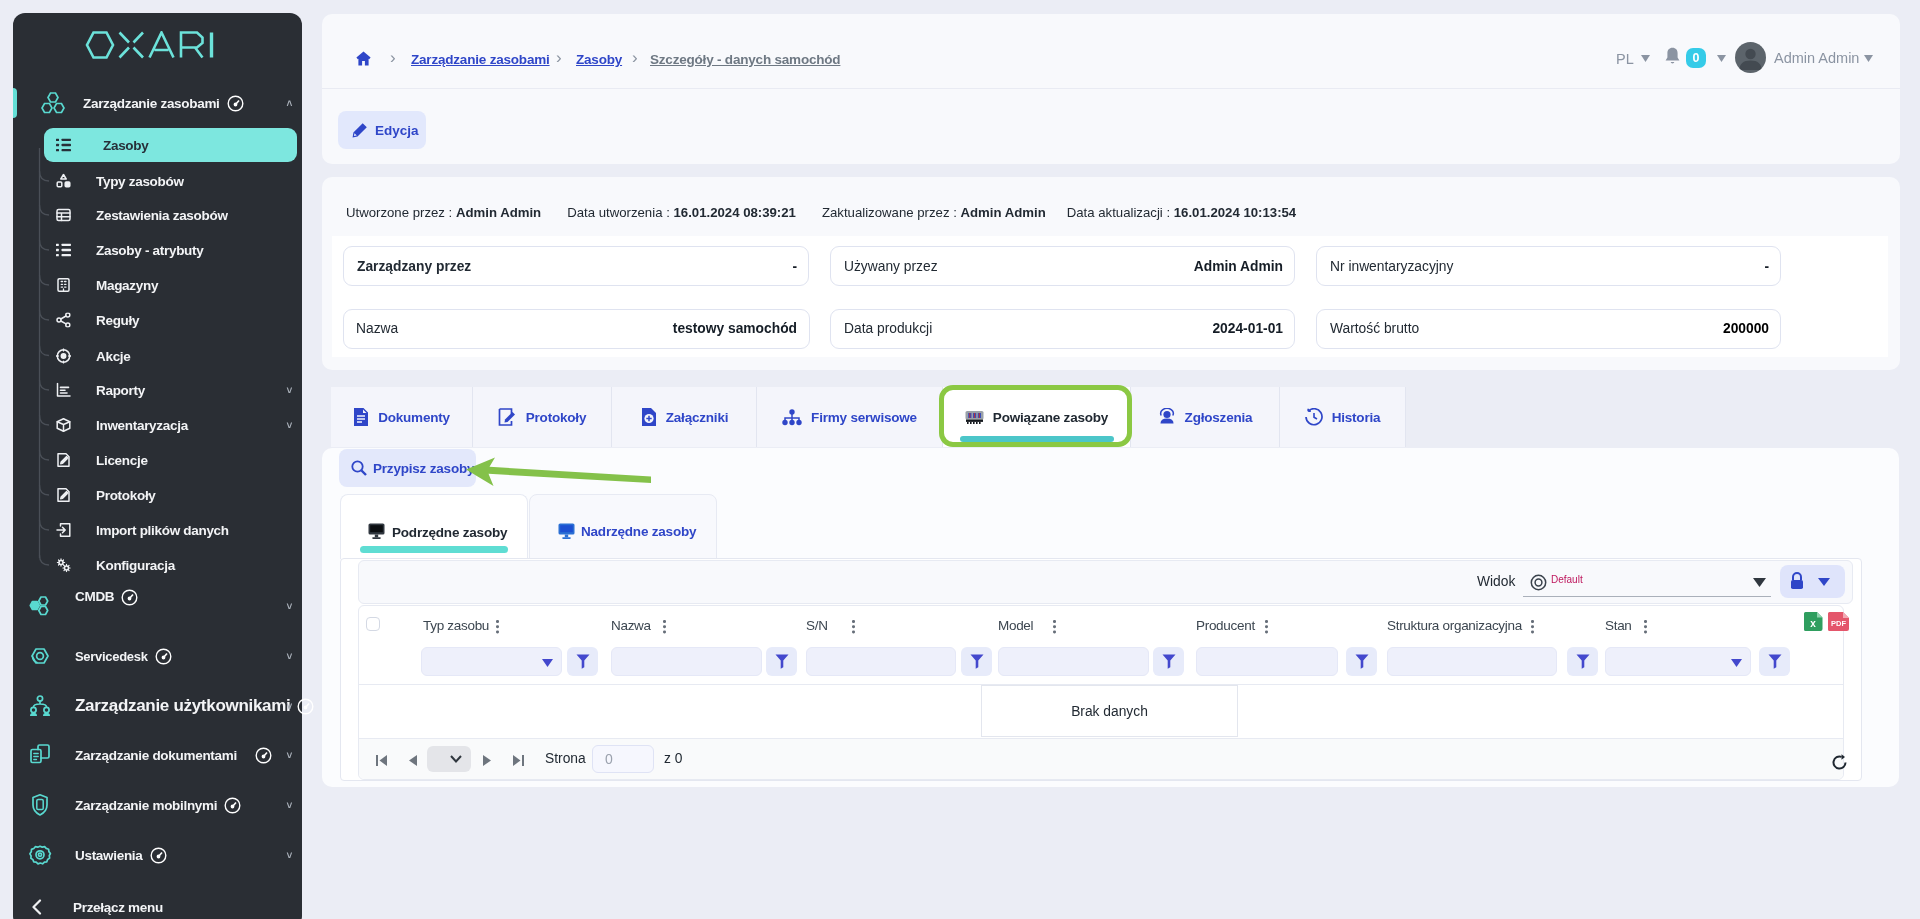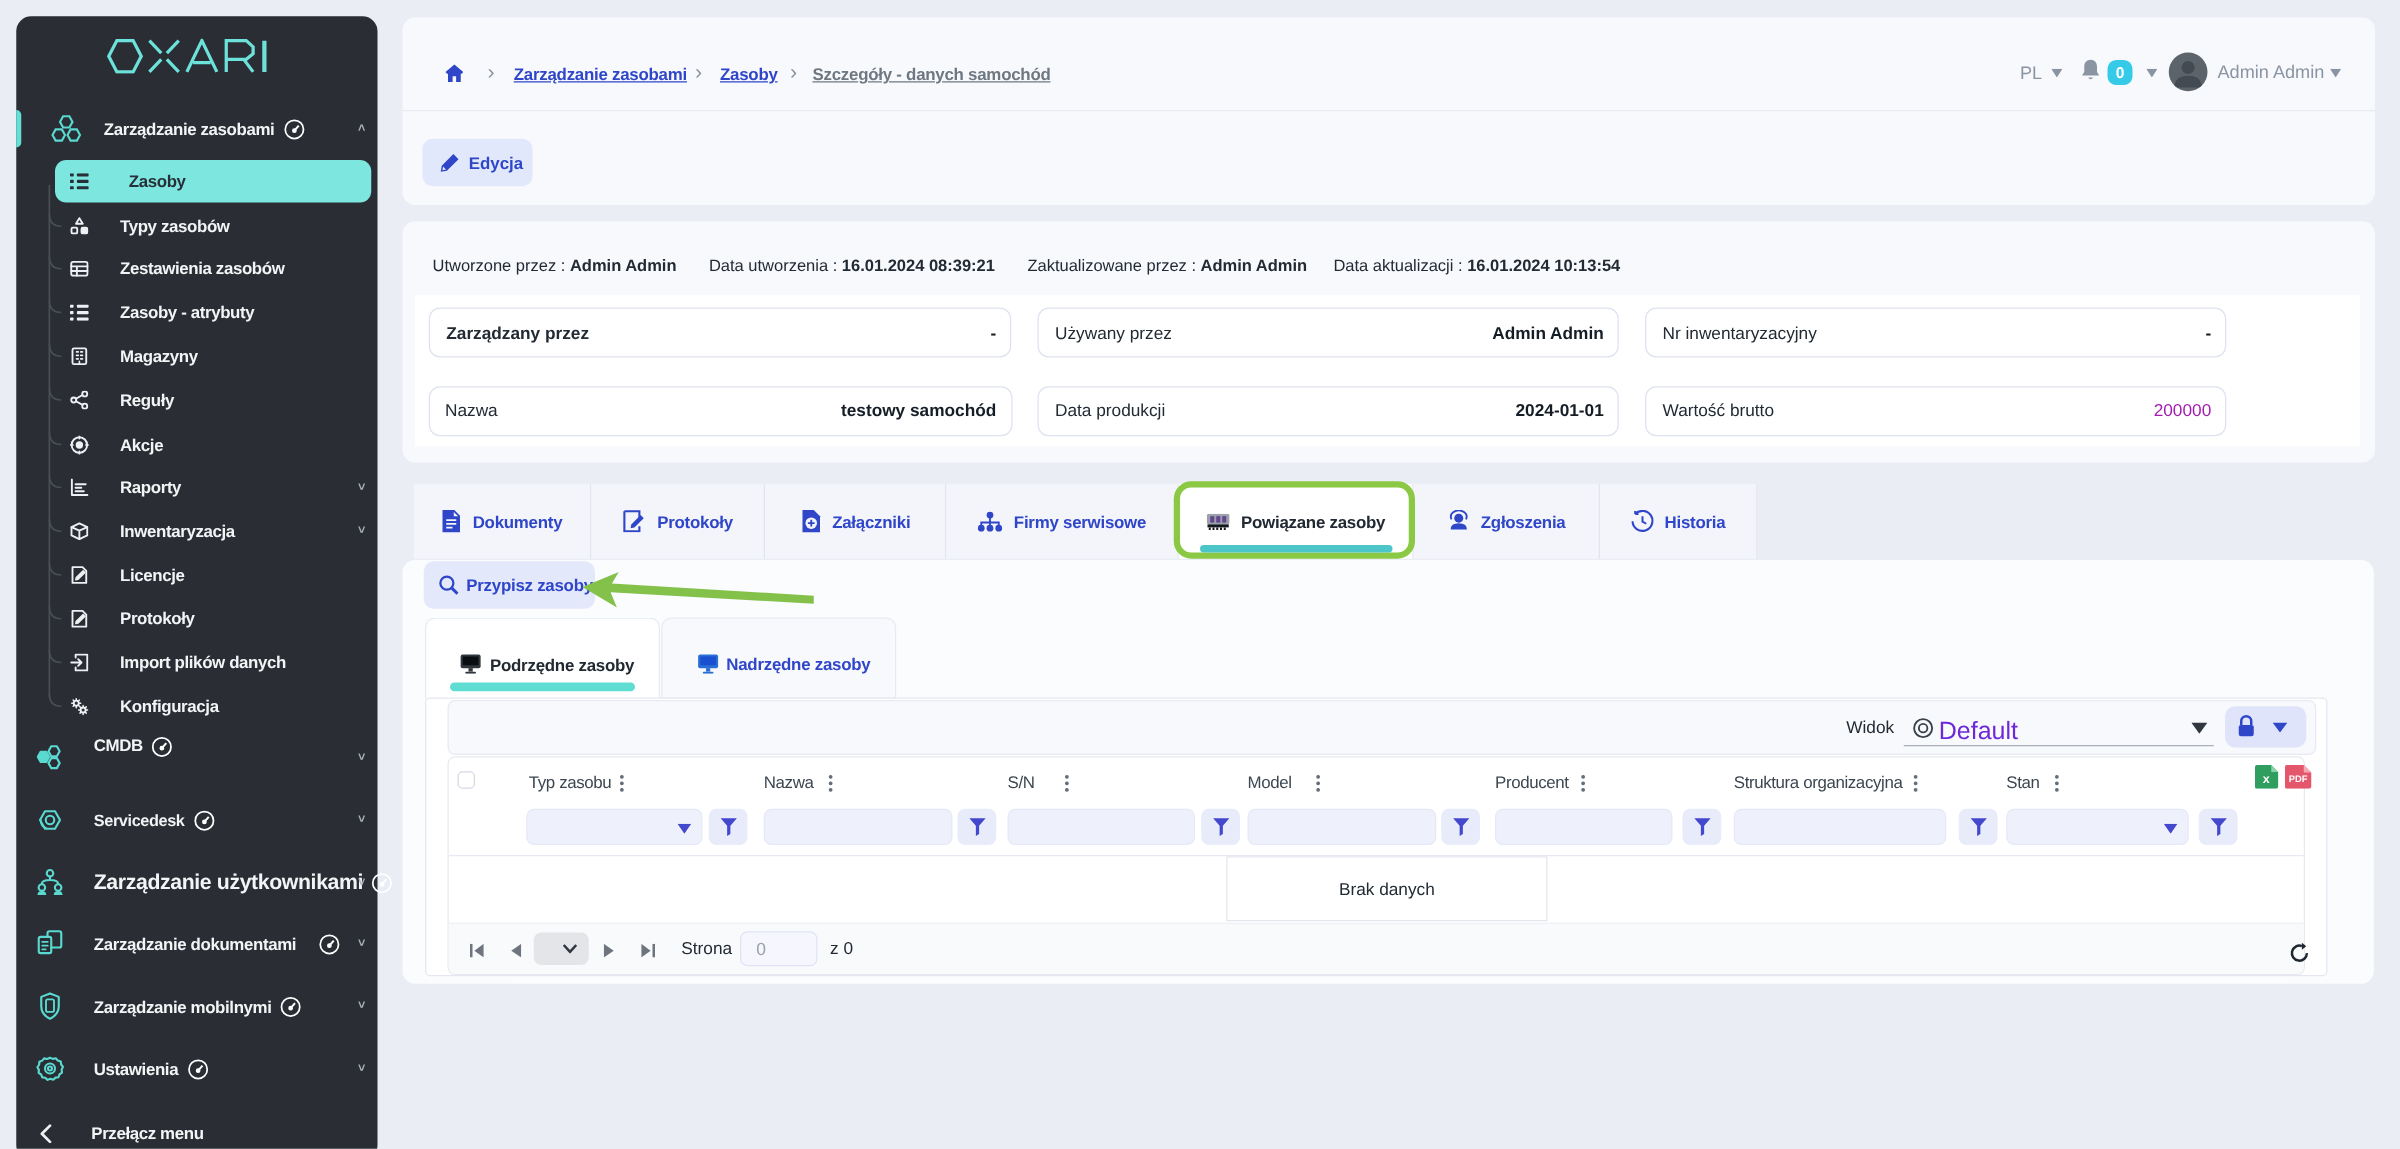--- a/index.html
+++ b/index.html
@@ -329,21 +329,21 @@
 <span class="abs" style="left:1330px;top:259px;font-size:13.8px;color:#222a33;font-weight:400">Nr inwentaryzacyjny</span>
 <span class="abs" style="left:1316px;top:259px;width:453px;text-align:right;font-size:13.8px;color:#151d26;font-weight:700">-</span>
 <div class="abs" style="left:343px;top:309px;width:467px;height:40px;background:#fff;border:1px solid #dfe3f0;border-radius:9px"></div>
 <span class="abs" style="left:356px;top:321px;font-size:13.8px;color:#222a33;font-weight:400">Nazwa</span>
 <span class="abs" style="left:342px;top:321px;width:455px;text-align:right;font-size:13.8px;color:#151d26;font-weight:700">testowy samochód</span>
 <div class="abs" style="left:830px;top:309px;width:465px;height:40px;background:#fff;border:1px solid #dfe3f0;border-radius:9px"></div>
 <span class="abs" style="left:844px;top:321px;font-size:13.8px;color:#222a33;font-weight:400">Data produkcji</span>
 <span class="abs" style="left:830px;top:321px;width:453px;text-align:right;font-size:13.8px;color:#151d26;font-weight:700">2024-01-01</span>
 <div class="abs" style="left:1316px;top:309px;width:465px;height:40px;background:#fff;border:1px solid #dfe3f0;border-radius:9px"></div>
 <span class="abs" style="left:1330px;top:321px;font-size:13.8px;color:#222a33;font-weight:400">Wartość brutto</span>
-<span class="abs" style="left:1316px;top:321px;width:453px;text-align:right;font-size:13.8px;color:#a21caf;font-weight:400">200000</span>
+<span class="abs" style="left:1316px;top:321px;width:453px;text-align:right;font-size:13.8px;color:#000000;font-weight:700">200000</span>
 
 <div class="tab" style="left:331px;width:142px">
     <svg width="16" height="18" viewBox="0 0 16 18" fill="#2f46c8">
       <path d="M1 0 H10.5 L15 4.5 V18 H1 Z M10 1.5 V5 H13.5 Z" fill-rule="evenodd"></path>
       <path d="M4 8 H12 M4 11 H12 M4 14 H9" stroke="#f4f5fb" stroke-width="1.4"></path>
     </svg>
     <span>Dokumenty</span>
   </div>
 <div class="tab" style="left:473px;width:139px">
     <svg width="19" height="18" viewBox="0 0 19 18" fill="none" stroke="#2f46c8" stroke-width="1.7">
@@ -429,21 +429,21 @@
     <rect x="4.2" y="14.3" width="8.6" height="1.6" rx="0.8" fill="#2a6fd4"></rect>
   </svg>
 <span class="abs" style="left:581px;top:524px;font-size:13.5px;font-weight:700;color:#2f46c8;letter-spacing:-0.2px">Nadrzędne zasoby</span>
 <div class="abs" style="left:340px;top:558px;width:1522px;height:223px;background:#fff;border:1px solid #e4e7f0;border-radius:4px"></div>
 <div class="abs" style="left:358px;top:560px;width:1495px;height:44px;background:#f8f9fc;border:1px solid #e7eaf2;border-radius:6px"></div>
 <span class="abs" style="left:1477px;top:574px;font-size:13.8px;color:#222a33">Widok</span>
 <svg class="abs" style="left:1530px;top:574px" width="17" height="17" viewBox="0 0 17 17" fill="none" stroke="#3a424c" stroke-width="1.5">
     <circle cx="8.5" cy="8.5" r="7.2"></circle>
     <circle cx="8.5" cy="8.5" r="3.4"></circle>
   </svg>
-<span class="abs" style="left:1551px;top:574px;font-size:20px;color:#6d28d9">Default</span>
+<span class="abs" style="left:1551px;top:574px;font-size:10px;color:#be185d">Default</span>
 <div class="abs" style="left:1523px;top:596px;width:248px;height:1px;background:#aab0ba"></div>
 <svg class="abs" style="left:1753px;top:578px" width="13" height="9" viewBox="0 0 13 9">
     <path d="M0 0 H13 L6.5 9 Z" fill="#30373f"></path>
   </svg>
 <div class="abs" style="left:1780px;top:565px;width:65px;height:33px;background:#dfe4fb;border-radius:8px"></div>
 <svg class="abs" style="left:1790px;top:572px" width="14" height="18" viewBox="0 0 14 18">
     <path d="M3 8 V5 A4 4 0 0 1 11 5 V8" fill="none" stroke="#2f46c8" stroke-width="2"></path>
     <rect x="1" y="8" width="12" height="9" rx="1.8" fill="#2f46c8"></rect>
   </svg>
 <svg class="abs" style="left:1818px;top:578px" width="12" height="8" viewBox="0 0 12 8">

